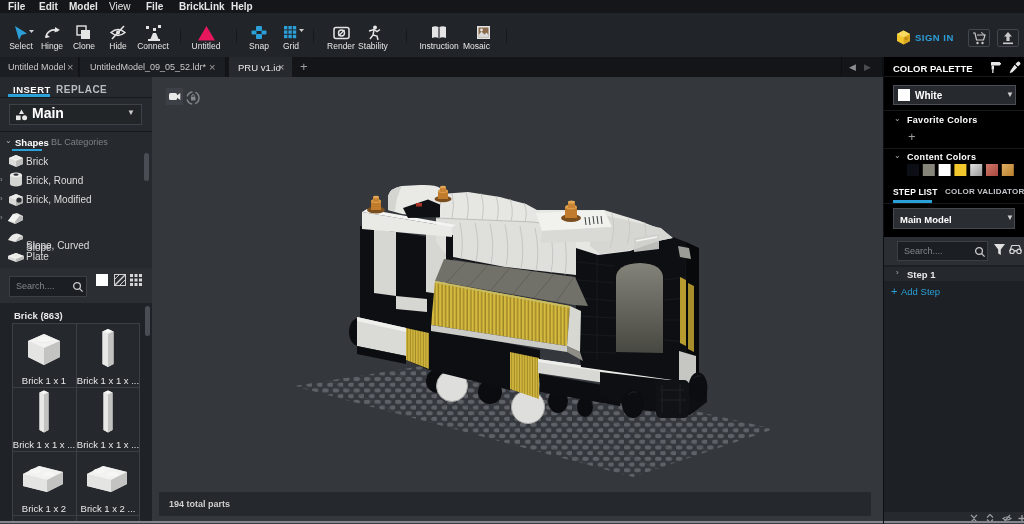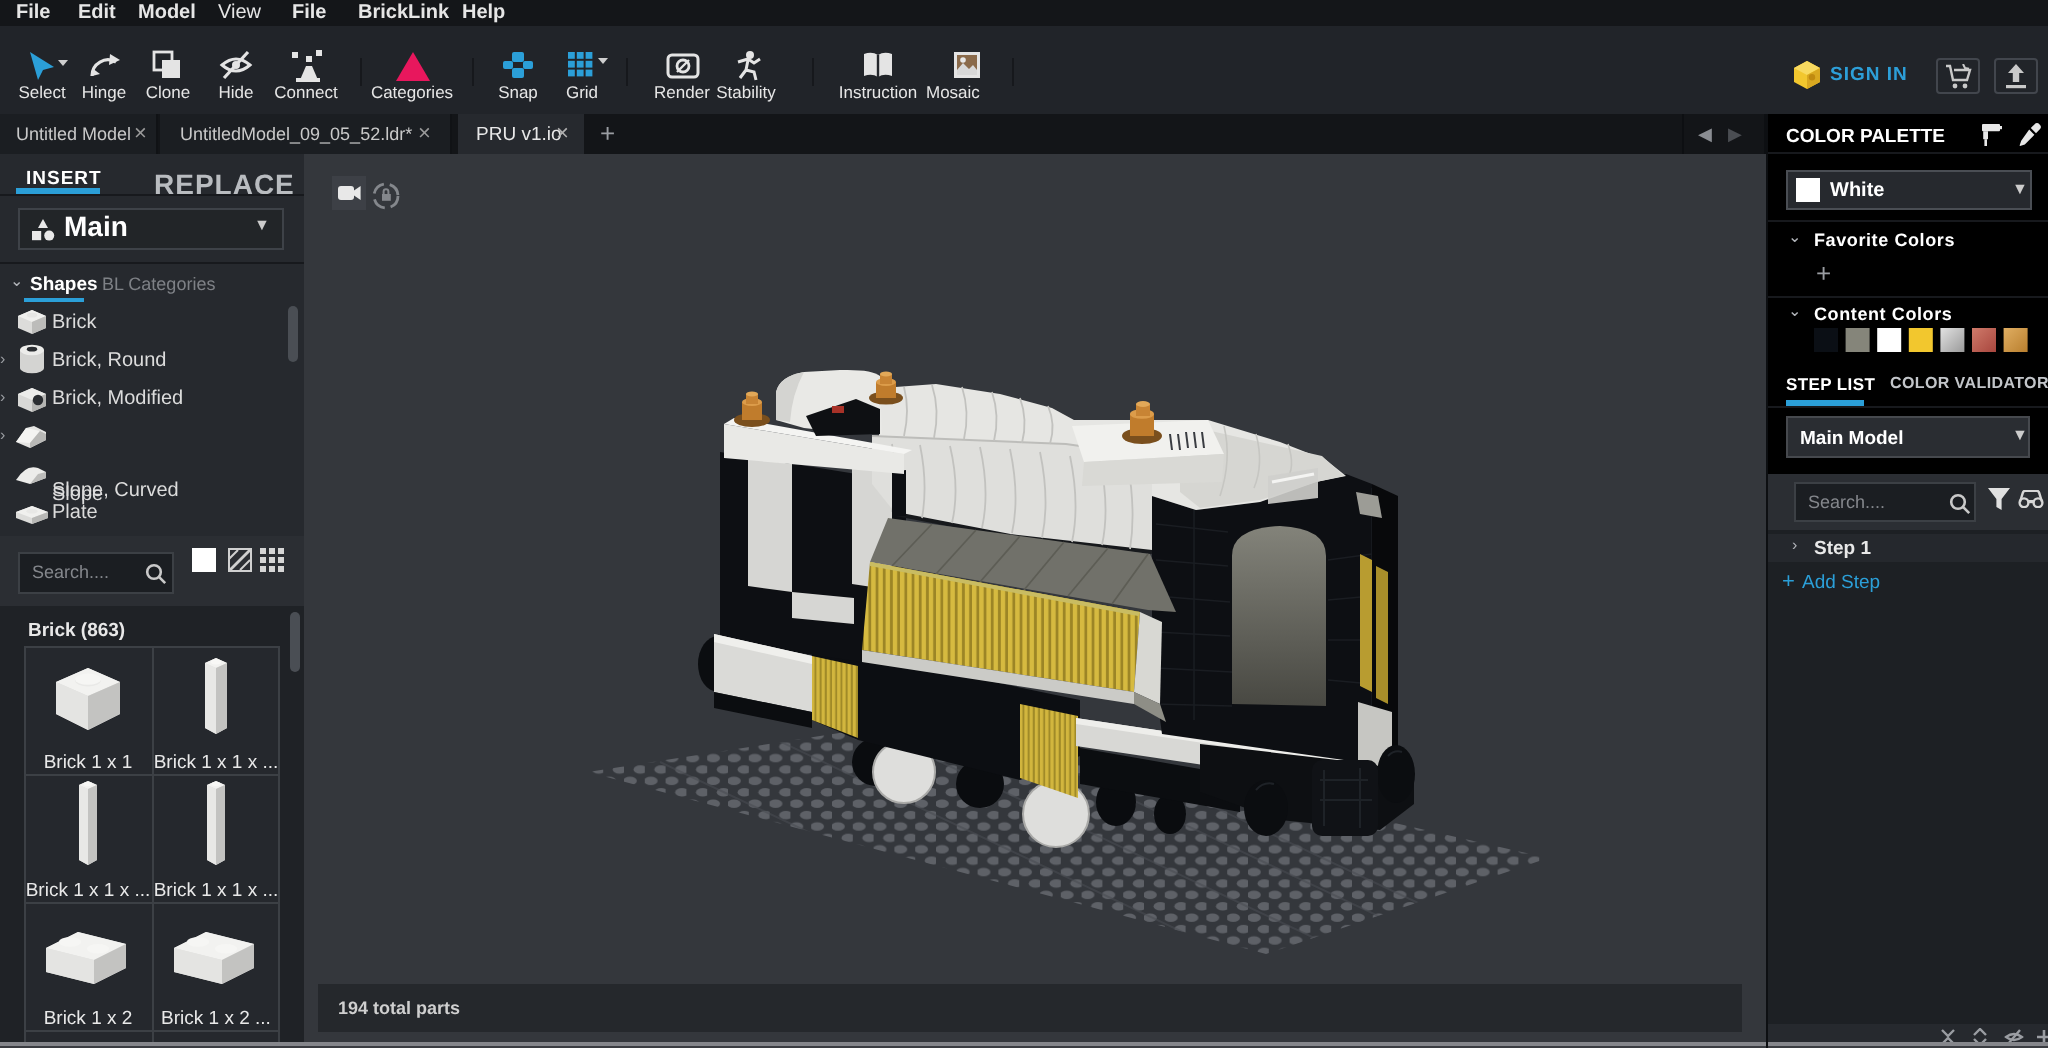--- a/index.html
+++ b/index.html
@@ -88,21 +88,21 @@
   <rect x="478.5" y="14.5" width="10" height="10" fill="#8a6a4a"></rect>
   <path d="M478.5 22 l3 -3.5 l3 3 l2 -2 l2 2.5 l0 2.5 l-10 0 Z" fill="#d8d8d8"></path>
   <circle cx="481.5" cy="17" r="1.4" fill="#e8e8e8"></circle>
 </svg>
 
 <div class="abs txt" style="left:0px;top:41px;width:42px;text-align:center;font-size:8.5px;">Select</div>
 <div class="abs txt" style="left:31px;top:41px;width:42px;text-align:center;font-size:8.5px;">Hinge</div>
 <div class="abs txt" style="left:63px;top:41px;width:42px;text-align:center;font-size:8.5px;">Clone</div>
 <div class="abs txt" style="left:97px;top:41px;width:42px;text-align:center;font-size:8.5px;">Hide</div>
 <div class="abs txt" style="left:132px;top:41px;width:42px;text-align:center;font-size:8.5px;">Connect</div>
-<div class="abs txt" style="left:185px;top:41px;width:42px;text-align:center;font-size:8.5px;">Categories</div>
+<div class="abs txt" style="left:185px;top:41px;width:42px;text-align:center;font-size:8.5px;">Untitled</div>
 <div class="abs txt" style="left:238px;top:41px;width:42px;text-align:center;font-size:8.5px;">Snap</div>
 <div class="abs txt" style="left:270px;top:41px;width:42px;text-align:center;font-size:8.5px;">Grid</div>
 <div class="abs txt" style="left:320px;top:41px;width:42px;text-align:center;font-size:8.5px;">Render</div>
 <div class="abs txt" style="left:352px;top:41px;width:42px;text-align:center;font-size:8.5px;">Stability</div>
 <div class="abs txt" style="left:414px;top:41px;width:50px;text-align:center;font-size:8.5px;">Instruction</div>
 <div class="abs txt" style="left:463px;top:41px;width:42px;font-size:8.5px;">Mosaic</div>
 
 <div class="abs" style="left:915px;top:32px;font-size:9.5px;font-weight:bold;letter-spacing:0.5px;color:#2d9fd8;">SIGN IN</div>
 <svg class="abs" style="left:896px;top:30px;" width="15" height="15" viewBox="0 0 15 15">
   <path d="M7.5 0.5 L14 4 L14 11 L7.5 14.5 L1 11 L1 4 Z" fill="#f2c72e"></path>
@@ -139,21 +139,21 @@
   <div class="abs" style="left:300px;top:2px;font-size:13px;color:#9a9da2;">+</div>
   <div class="abs" style="left:841px;top:0;width:1px;height:20px;background:#0d0f12;"></div>
   <div class="abs" style="left:849px;top:5px;font-size:9px;color:#8a8d92;">◀</div>
   <div class="abs" style="left:864px;top:5px;font-size:9px;color:#4a4d52;">▶</div>
   <div class="abs" style="left:882px;top:0;width:2px;height:20px;background:#0d0f12;"></div>
 </div>
 
 <div class="abs" style="left:0;top:77px;width:152px;height:447px;background:#26292e;" id="leftpanel">
 
   <div class="abs" style="left:13px;top:7px;font-size:9.5px;font-weight:bold;letter-spacing:0.5px;color:#ffffff;">INSERT</div>
-  <div class="abs" style="left:77px;top:7px;font-size:14px;font-weight:bold;letter-spacing:0.5px;color:#b9bcc0;">REPLACE</div>
+  <div class="abs" style="left:56px;top:7px;font-size:10px;font-weight:bold;letter-spacing:0.5px;color:#b9bcc0;">REPLACE</div>
   <div class="abs" style="left:8px;top:17px;width:42px;height:3px;background:#2b9fd8;"></div>
   <div class="abs" style="left:0;top:20px;width:152px;height:1px;background:#17191d;"></div>
 
   <div class="abs" style="left:9px;top:27px;width:133px;height:21px;background:#222528;border:1px solid #3e4248;">
     <svg class="abs" style="left:5px;top:4px;" width="13" height="12" viewBox="0 0 13 12">
         <path d="M4 5 L6.5 0.5 L9 5 Z" fill="#e8e8e8"></path>
         <rect x="1" y="6.5" width="4.6" height="4.6" fill="#e8e8e8"></rect>
         <circle cx="9.6" cy="8.8" r="2.5" fill="#e8e8e8"></circle>
       </svg>
     <div class="abs" style="left:22px;top:0;font-size:14px;font-weight:bold;color:#fff;">Main</div>

